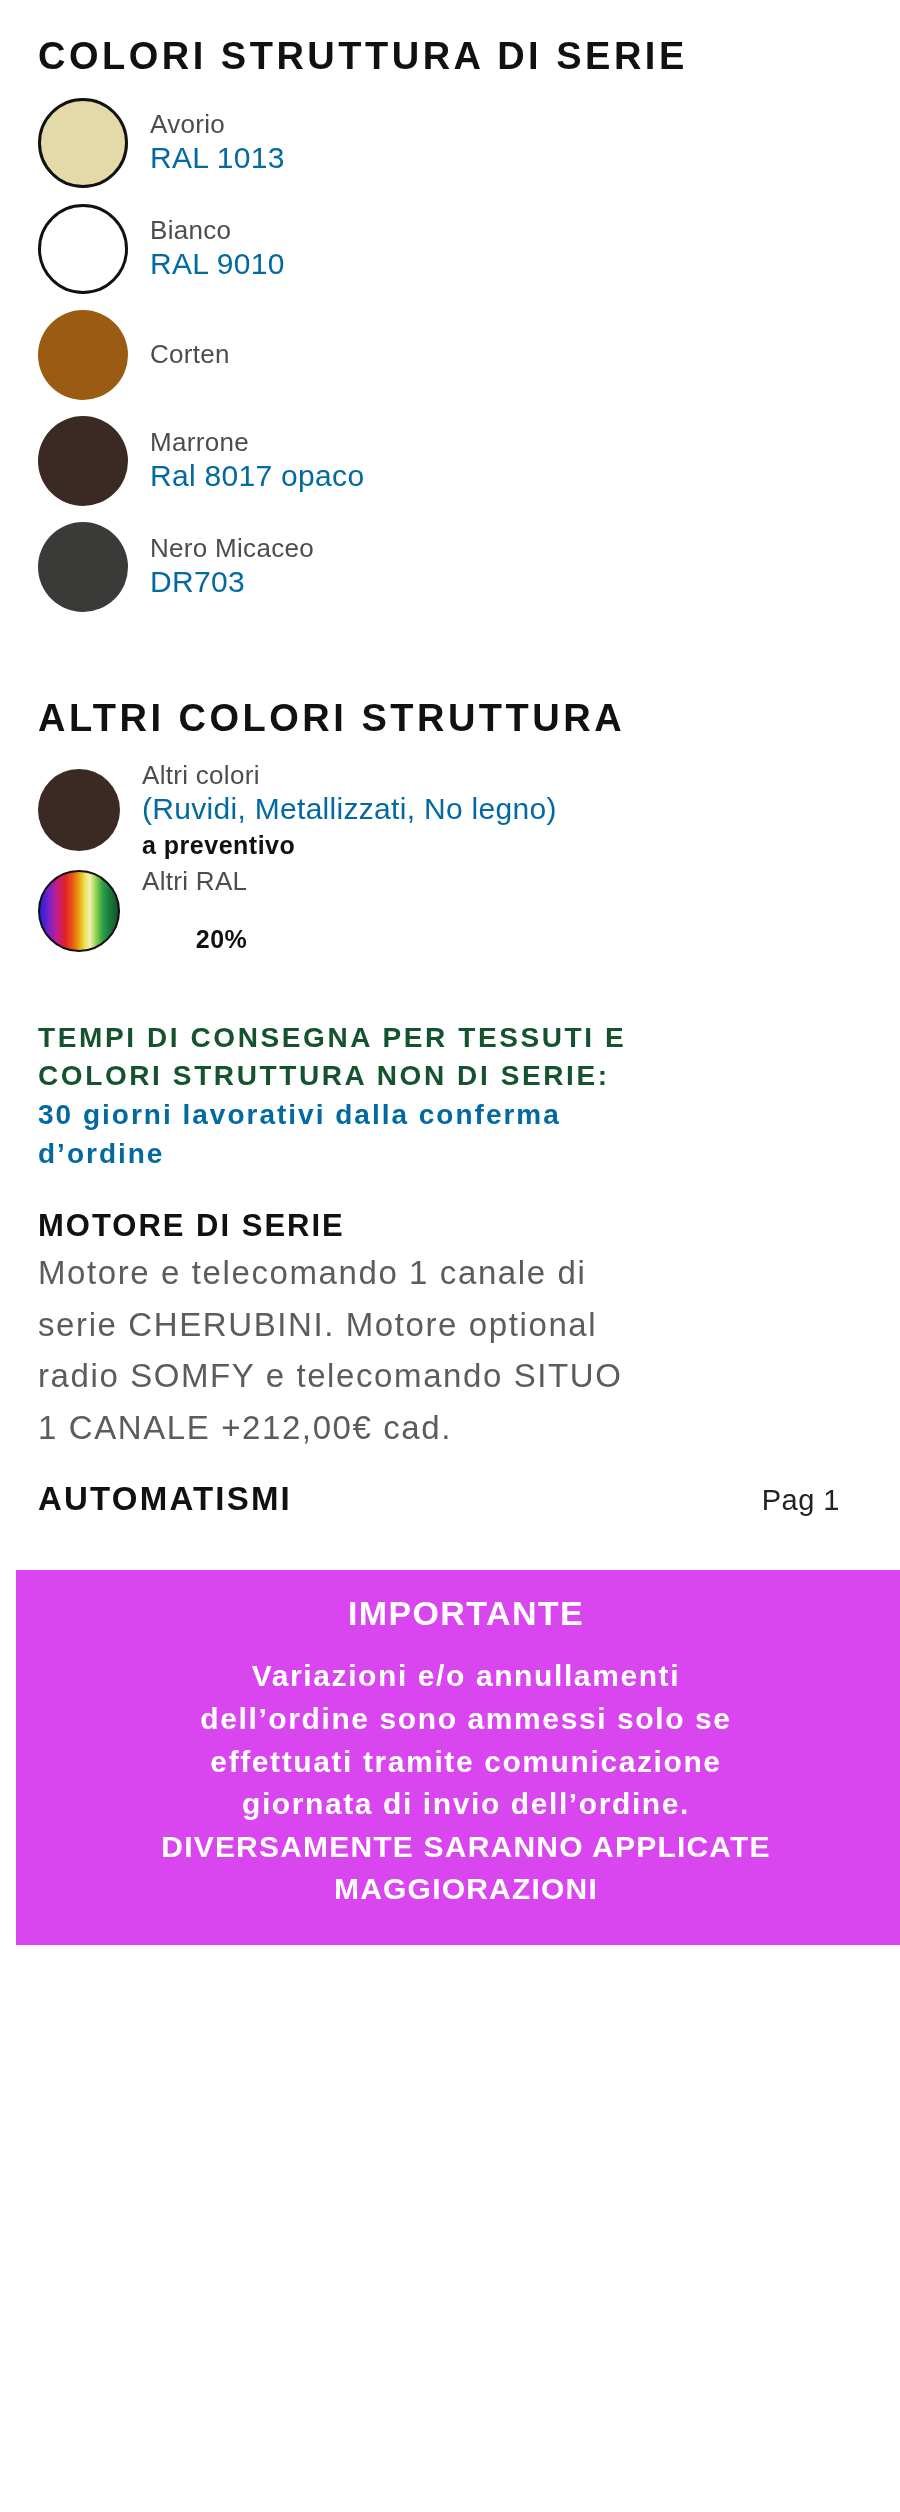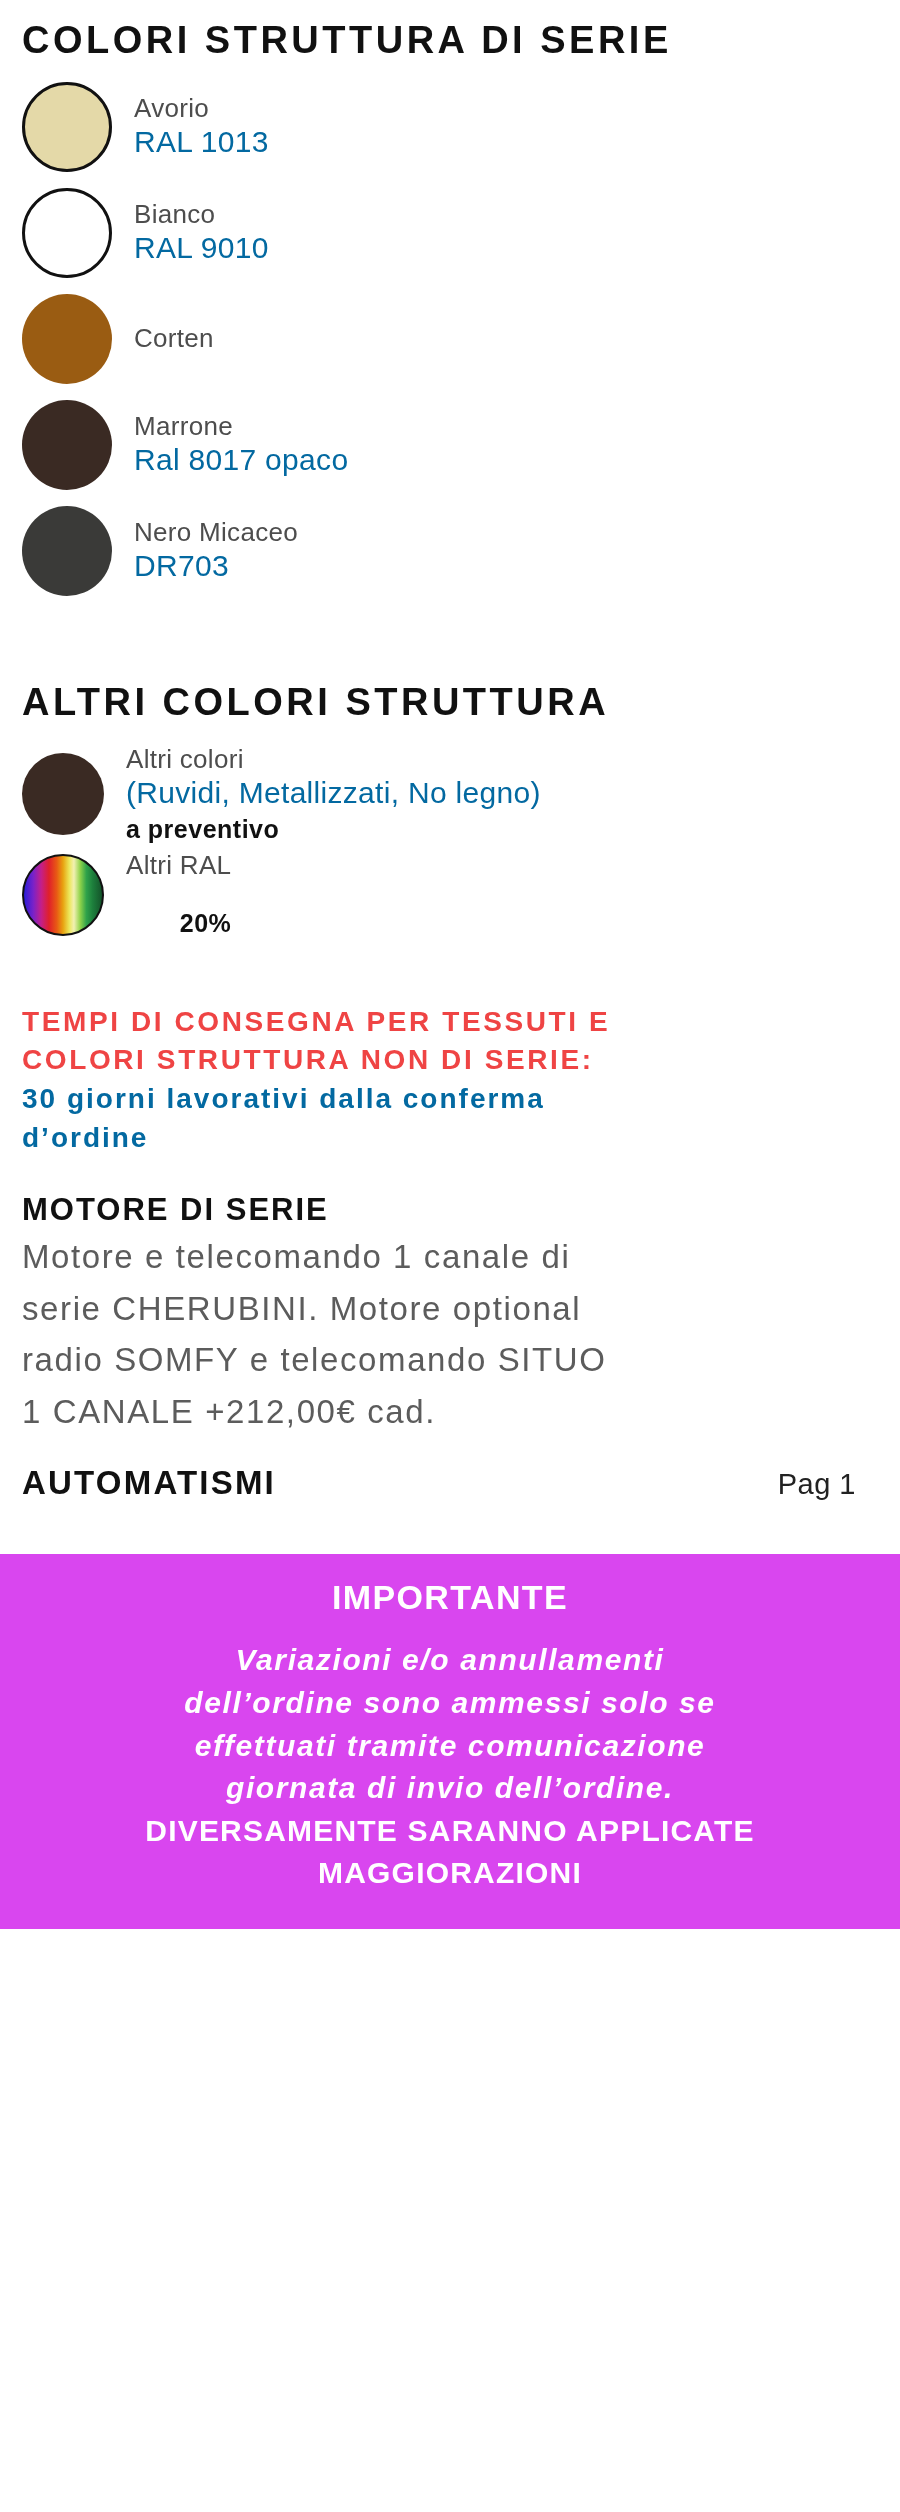--- a/index.html
+++ b/index.html
@@ -10,21 +10,21 @@
   body {
     width: 900px;
     min-height: 2512px;
     font-family: "Liberation Sans", sans-serif;
     color: #1a1a1a;
     -webkit-font-smoothing: antialiased;
   }
   .page {
     width: 900px;
     box-sizing: border-box;
-    padding: 0;
+    padding: 16px;
     position: relative;
     border-radius: 29px;
   }
   .section {
     padding: 0 22px;
     box-sizing: border-box;
   }
 
   
   h2.section-title {
@@ -104,21 +104,21 @@
 
   
   .block-delivery {
     padding-top: 58px;
   }
   .delivery-head {
     font-size: 28px;
     font-weight: bold;
     letter-spacing: 2.6px;
     line-height: 1.38;
-    color: #ef4444;
+    color: #14532d;
   }
   .delivery-body {
     font-size: 28px;
     font-weight: bold;
     letter-spacing: 2px;
     line-height: 1.38;
     color: #0369a1;
   }
   .block-motor {
     padding-top: 34px;
@@ -173,21 +173,21 @@
     font-weight: bold;
     letter-spacing: 1.4px;
     margin-bottom: 22px;
   }
   .important-body {
     font-size: 30px;
     font-weight: bold;
     letter-spacing: 1.6px;
     line-height: 1.42;
   }
-  .important-body .ln { display: block; font-style: italic; }
+  .important-body .ln { display: block; }
   .important-caps {
     font-size: 30px;
     font-weight: bold;
     letter-spacing: 1.2px;
     line-height: 1.42;
   }
 </style>
 </head>
 <body>
 

